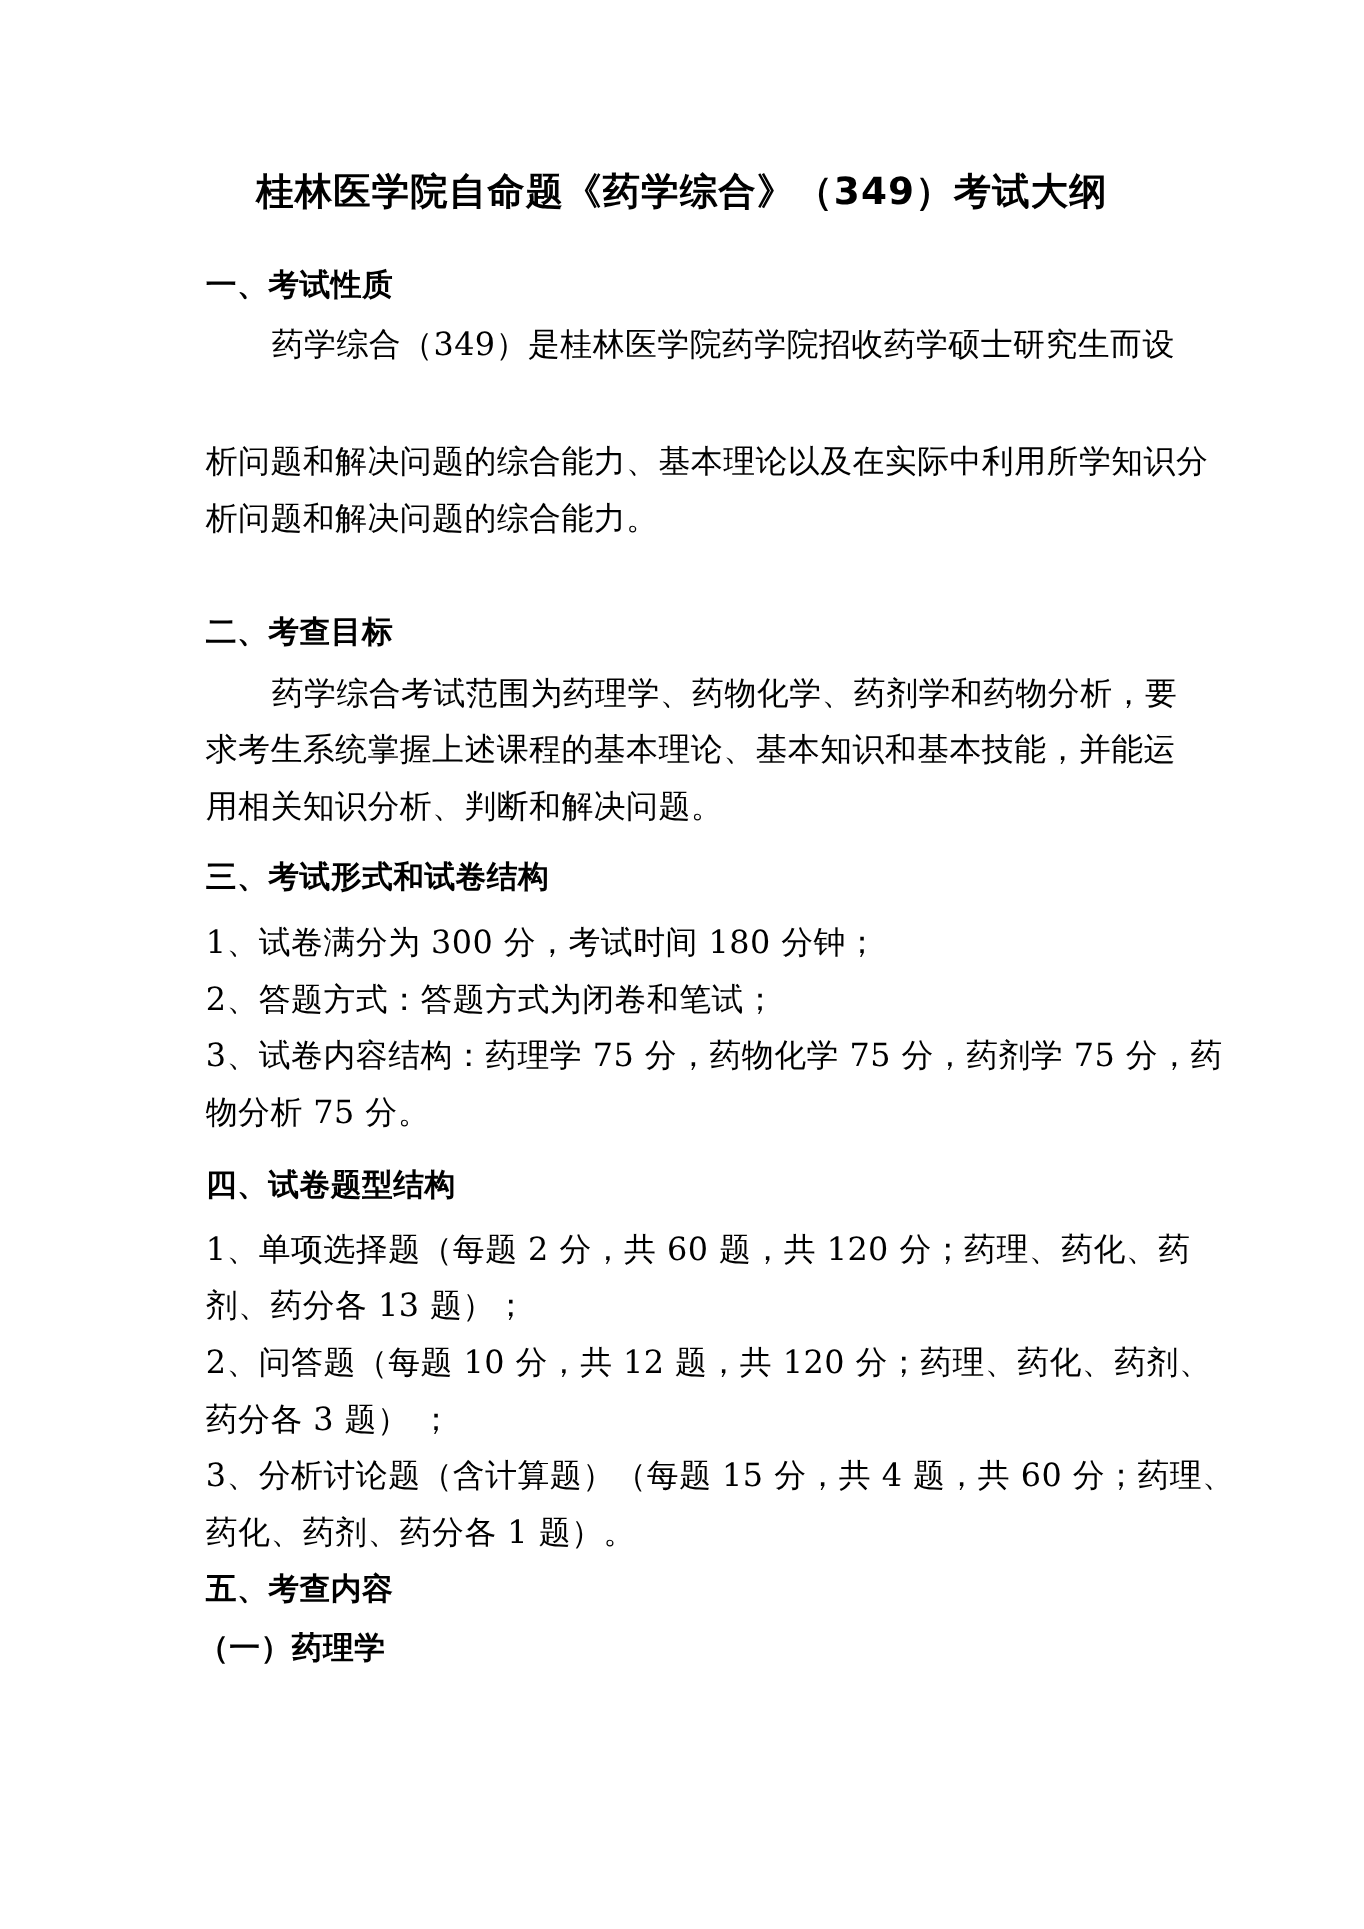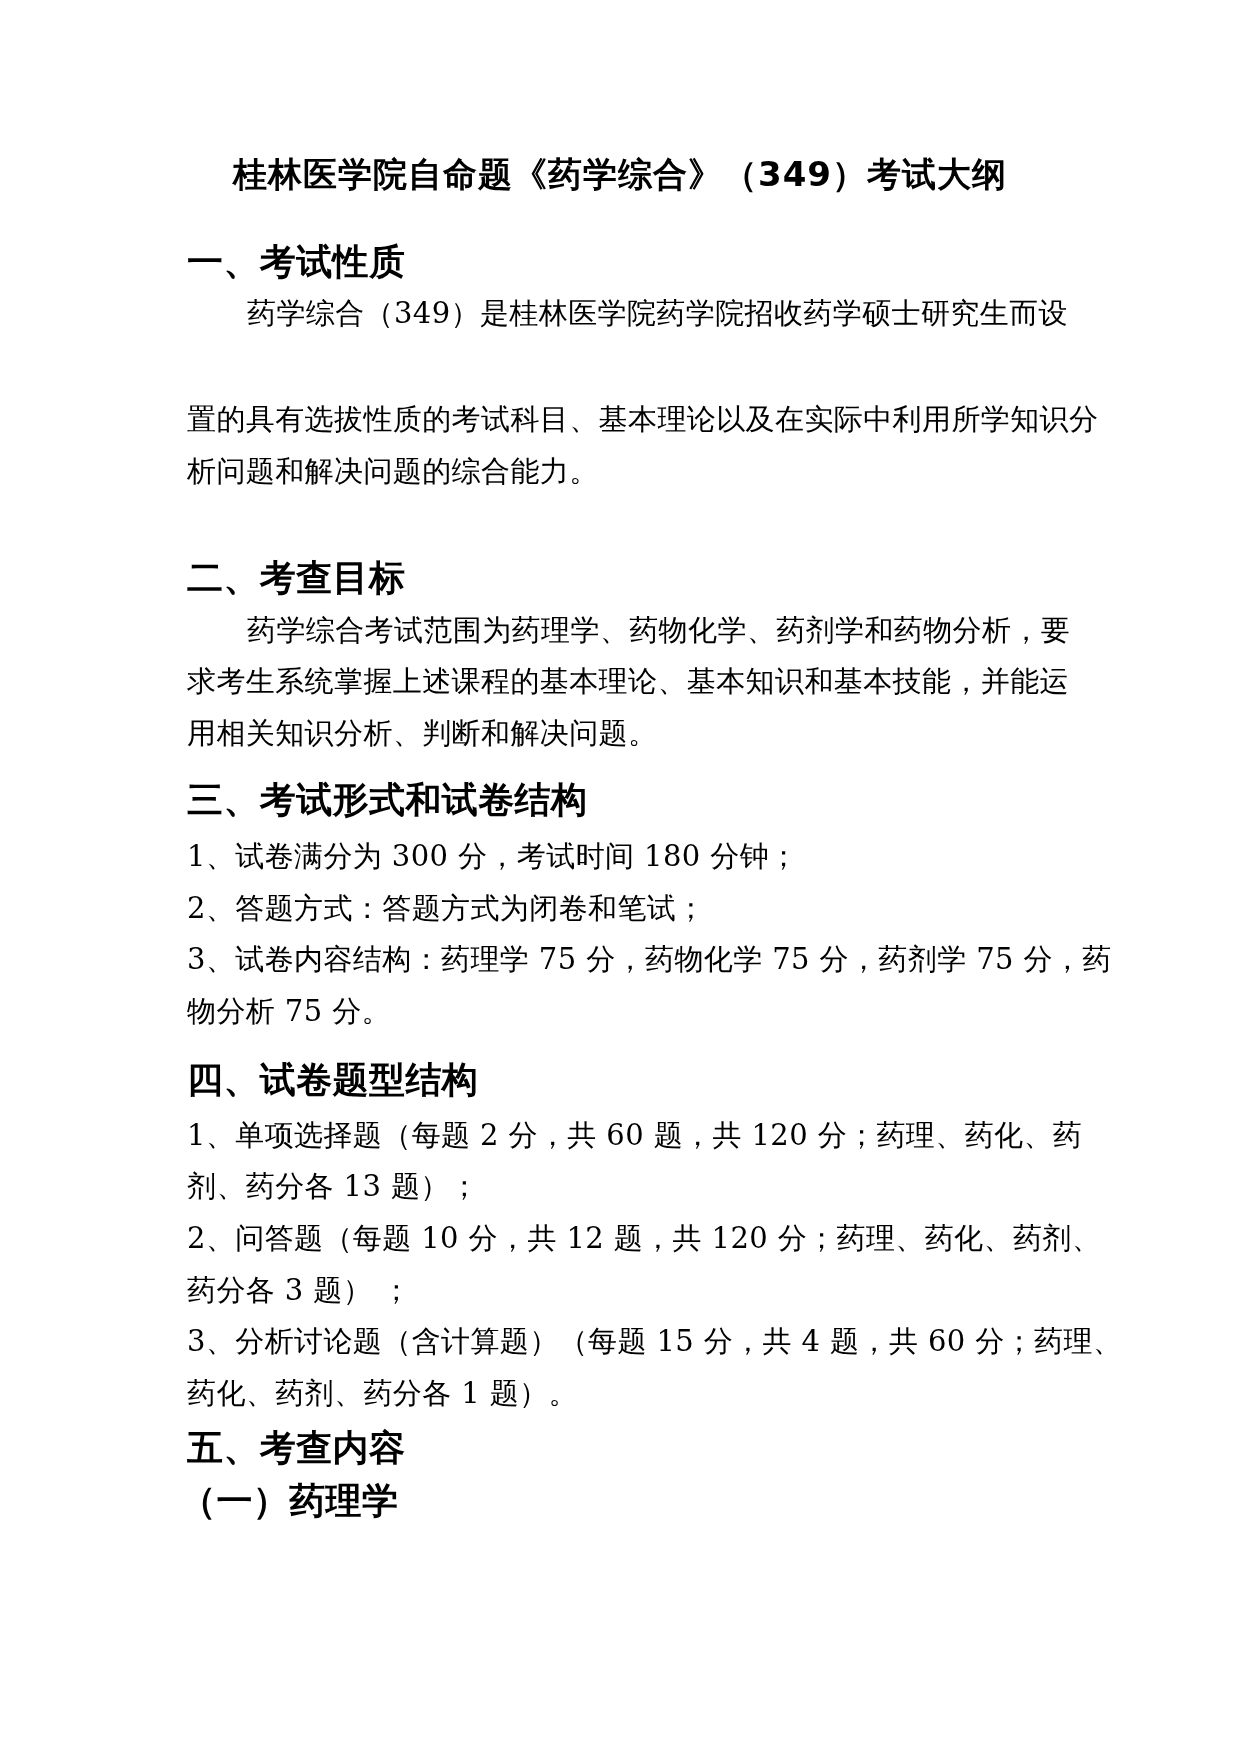--- a/index.html
+++ b/index.html
@@ -37,41 +37,41 @@
       top: 152px;
       text-align: center;
       font-size: 34px;
       line-height: 44px;
       font-weight: bold;
       font-family: "DejaVu Sans", "Liberation Sans", sans-serif;
       letter-spacing: 1px;
     }
     .heading {
       font-weight: bold;
-      font-family: Liberation Sans, sans-serif;
-      font-size: 36px;
+      font-family: Liberation Mono, monospace;
+      font-size: 28px;
     }
     .indent {
       padding-left: 60px;
       box-sizing: border-box;
     }
     .subheading {
       left: 180px;
     }
   </style>
 </head>
 <body>
 
 <div class="page">
 
   <div class="title">桂林医学院自命题《药学综合》（349）考试大纲</div>
 
   <div class="line heading" style="top:242px;">一、考试性质</div>
   <div class="line indent" style="top:293px;">药学综合（349）是桂林医学院药学院招收药学硕士研究生而设</div>
-  <div class="line" style="top:399px;">置的具有选拔性质的考试科目、基本理论以及在实际中利用所学知识分</div>
+  <div class="line" style="top:399px;">析问题和解决问题的综合能力、基本理论以及在实际中利用所学知识分</div>
   <div class="line" style="top:451px;">析问题和解决问题的综合能力。</div>
 
   <div class="line indent" style="top:610px;">药学综合考试范围为药理学、药物化学、药剂学和药物分析，要</div>
   <div class="line heading" style="top:558px;">二、考查目标</div>
   <div class="line" style="top:661px;">求考生系统掌握上述课程的基本理论、基本知识和基本技能，并能运</div>
   <div class="line" style="top:713px;">用相关知识分析、判断和解决问题。</div>
 
   <div class="line heading" style="top:780px;">三、考试形式和试卷结构</div>
   <div class="line" style="top:836px;">1、试卷满分为  300  分，考试时间  180  分钟；</div>
   <div class="line" style="top:888px;">2、答题方式：答题方式为闭卷和笔试；</div>

